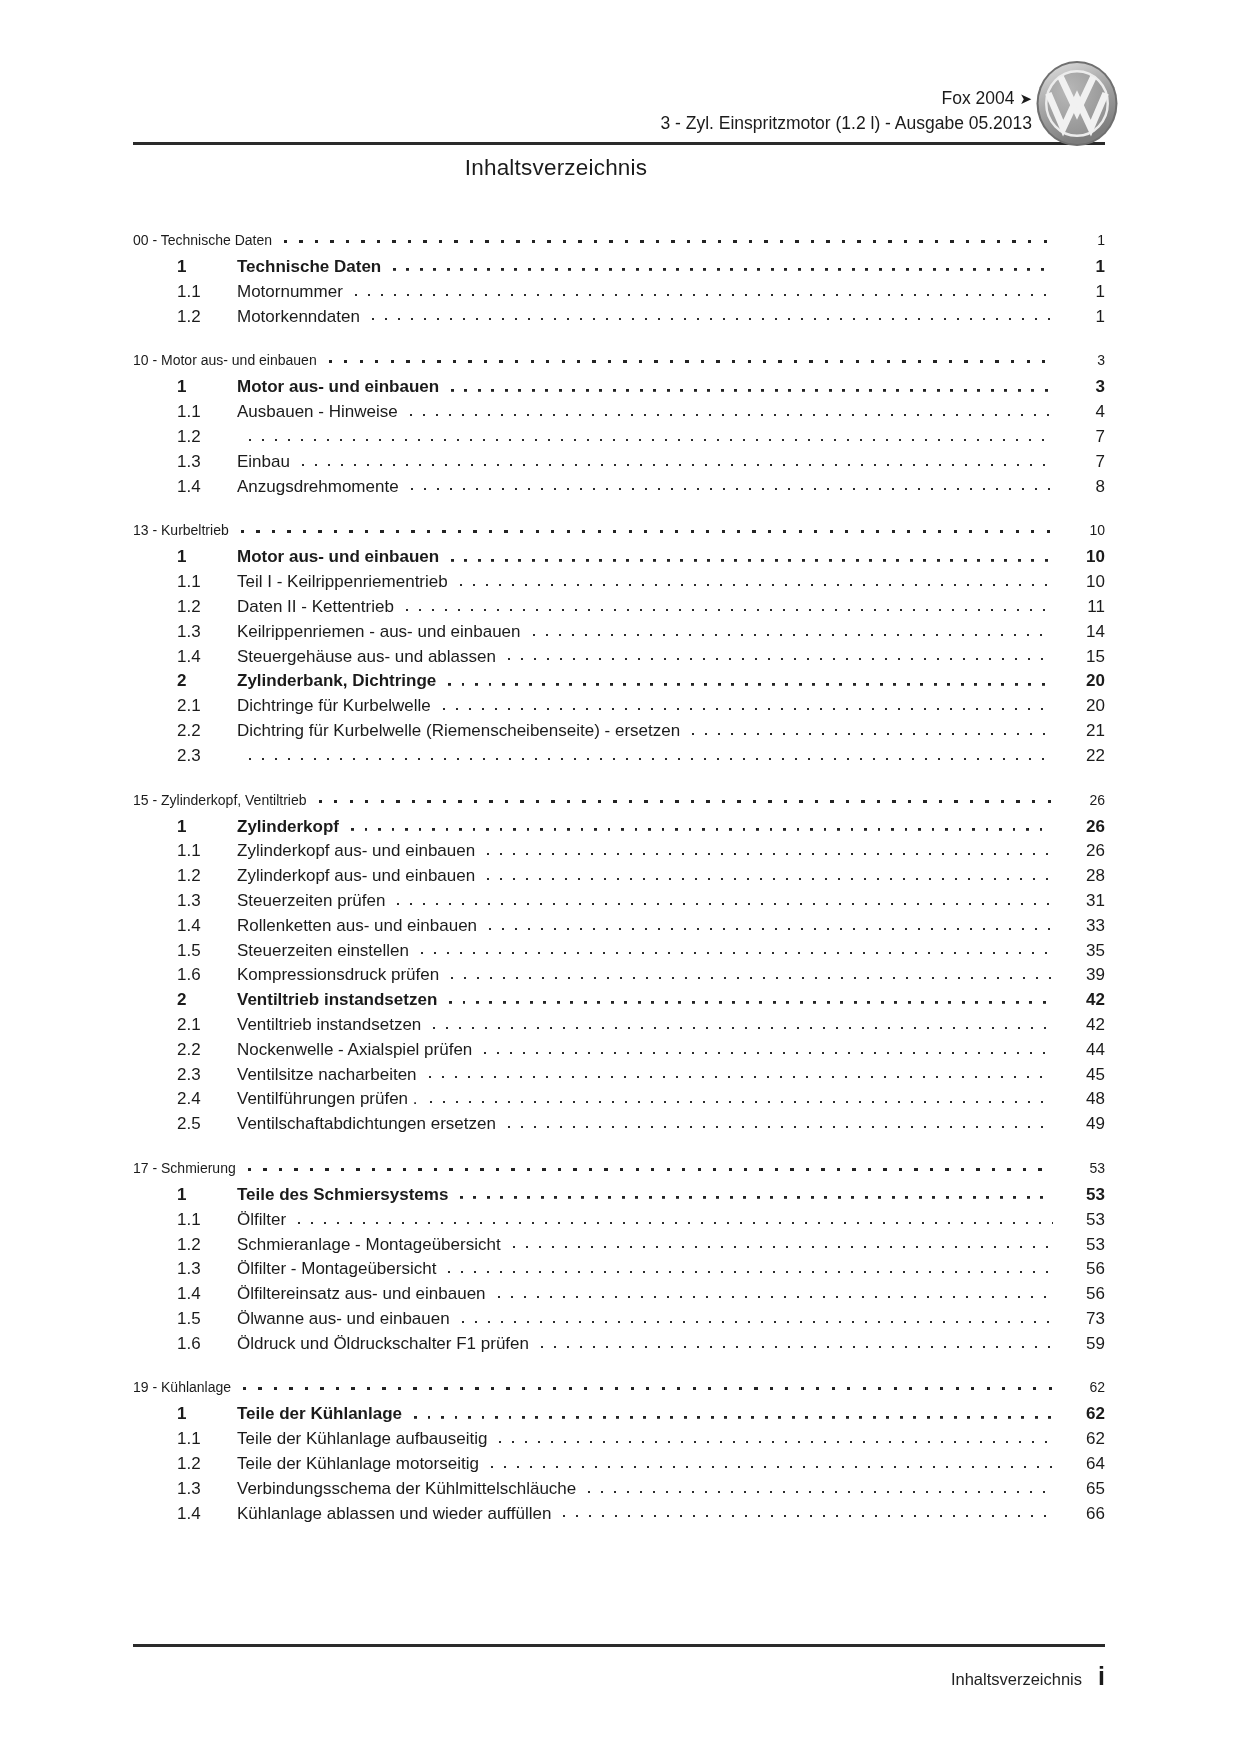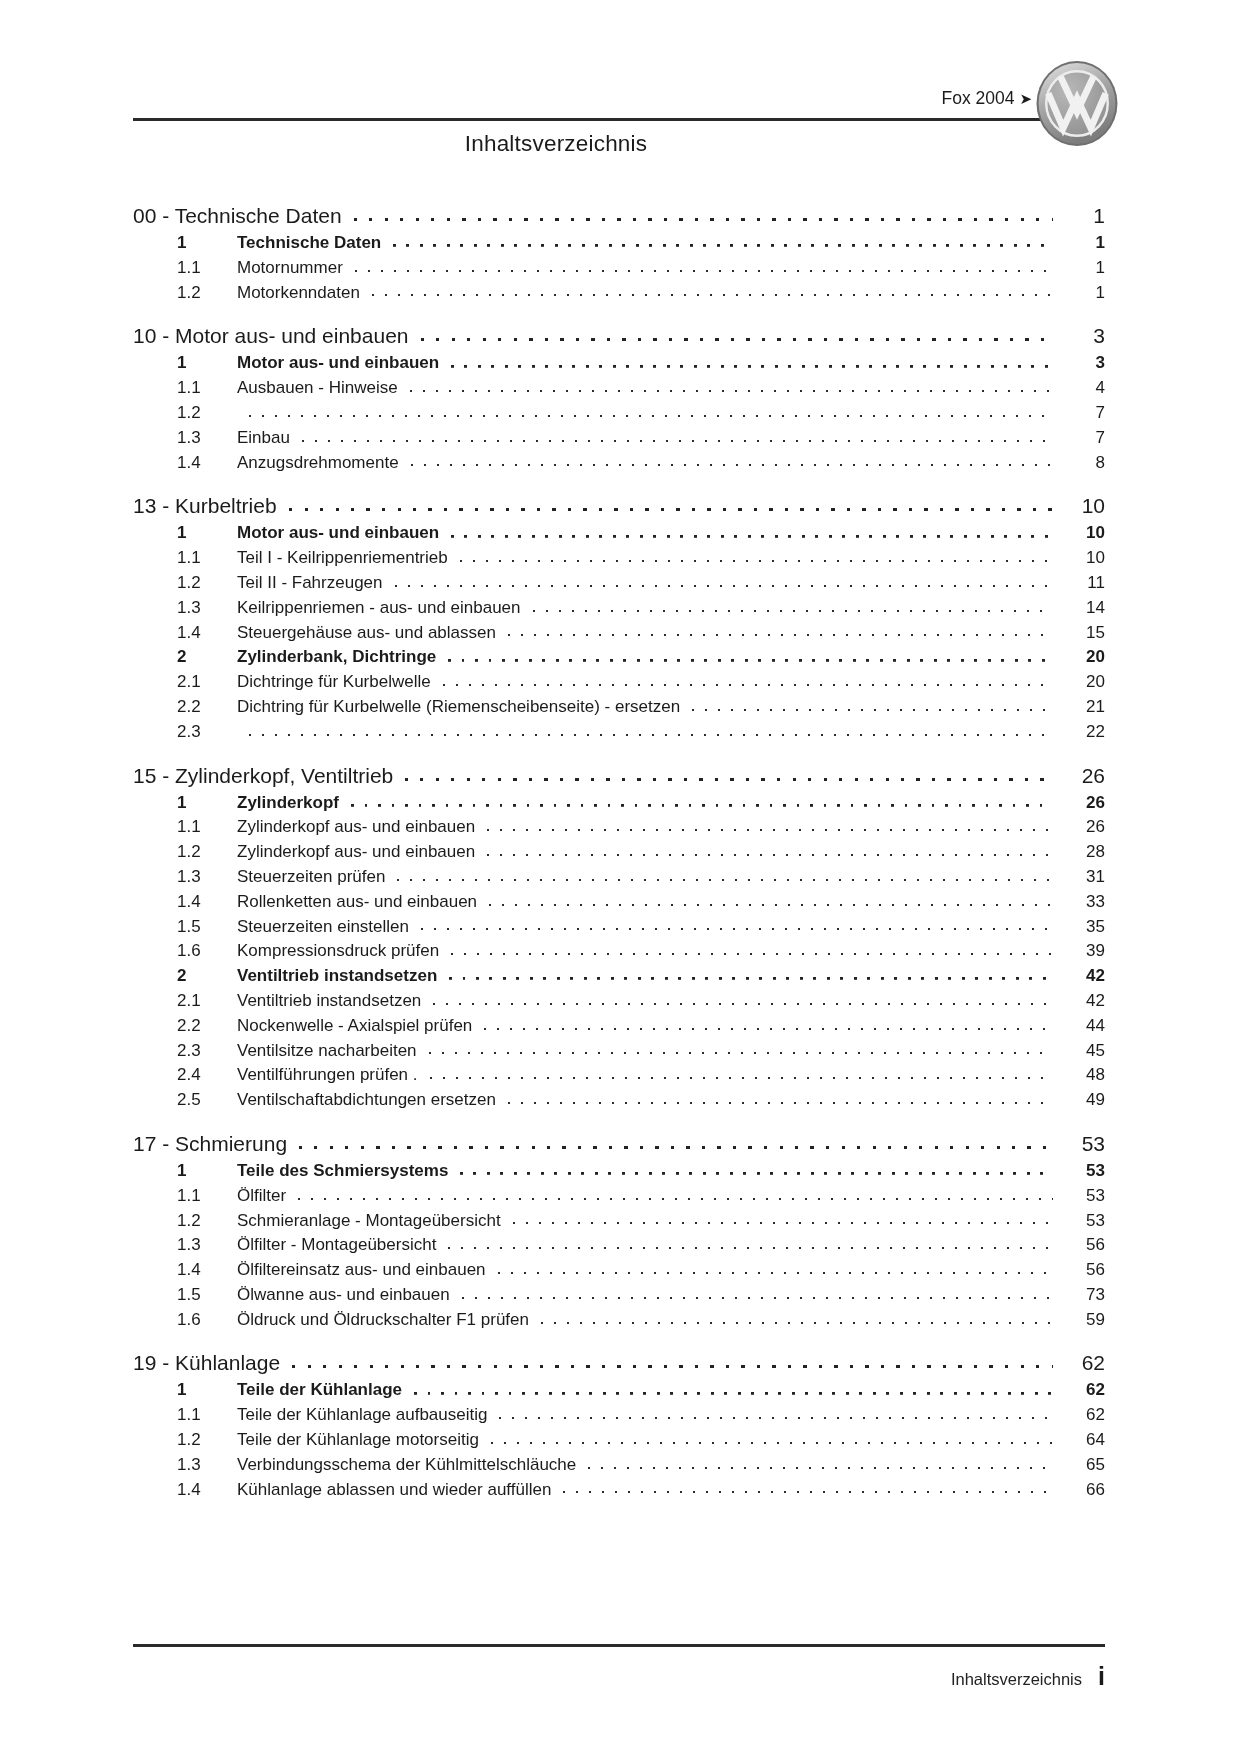--- a/index.html
+++ b/index.html
@@ -19,21 +19,21 @@
   .arrow { font-size: 15px; }
   .logo { position: absolute; right: -13px; top: 60px; width: 82px; height: 87px; }
   .header-rule { margin-top: 7px; border-top: 3px solid #2a2a2a; }
 
   
   .title { margin-top: 10px; text-align: center; padding-right: 126px; font-size: 22.5px; font-weight: normal; letter-spacing: 0.2px; }
 
   
   .toc { margin-top: 44px; }
   .toc-row { display: flex; align-items: baseline; }
-  .toc-row.section { font-size: 21px; line-height: 30px; margin-top: 16px; }
+  .toc-row.section { font-size: 14px; line-height: 30px; margin-top: 16px; }
   .toc-row.item { font-size: 17px; line-height: 24.8px; padding-left: 44px; }
   .num { flex: none; width: 60px; }
   .label { flex: none; white-space: nowrap; }
   .leader {
     flex: 1 1 30px; min-width: 20px; height: 16px; margin: 0 6px 0 12px;
     background-image: repeating-linear-gradient(to right, #2c2c2c 0 2.2px, transparent 2.2px 13px);
     background-repeat: no-repeat; background-size: 100% 2.2px; background-position: left bottom 1px;
   }
   .toc-row.bold .leader {
     background-image: repeating-linear-gradient(to right, #232323 0 2.8px, transparent 2.8px 13.5px);
@@ -57,20 +57,21 @@
 <body>
 
 <div class="page">
 
   <header class="header">
     <div class="header-text">
       <div>
         <span>Fox 2004</span>
         <span class="arrow">➤</span>
       </div>
+      <div>3 - Zyl. Einspritzmotor (1.2 l) - Ausgabe 05.2013</div>
     </div>
 
     <svg class="logo" viewBox="0 0 80 84" aria-hidden="true">
       <defs>
         <linearGradient id="ring" x1="0" y1="0" x2="0.4" y2="1">
           <stop offset="0" stop-color="#e3e3e3"></stop>
           <stop offset="0.5" stop-color="#a7a7a7"></stop>
           <stop offset="1" stop-color="#7d7d7d"></stop>
         </linearGradient>
         <radialGradient id="field" cx="0.35" cy="0.3" r="0.9">
@@ -165,21 +166,21 @@
           <span class="pg">10</span>
         </div>
         <div class="toc-row item">
           <span class="num">1.1</span>
           <span class="label">Teil I - Keilrippenriementrieb</span>
           <span class="leader"></span>
           <span class="pg">10</span>
         </div>
         <div class="toc-row item">
           <span class="num">1.2</span>
-          <span class="label">Teil II - Fahrzeugen</span>
+          <span class="label">Daten II - Kettentrieb</span>
           <span class="leader"></span>
           <span class="pg">11</span>
         </div>
         <div class="toc-row item">
           <span class="num">1.3</span>
           <span class="label">Keilrippenriemen - aus- und einbauen</span>
           <span class="leader"></span>
           <span class="pg">14</span>
         </div>
         <div class="toc-row item">

